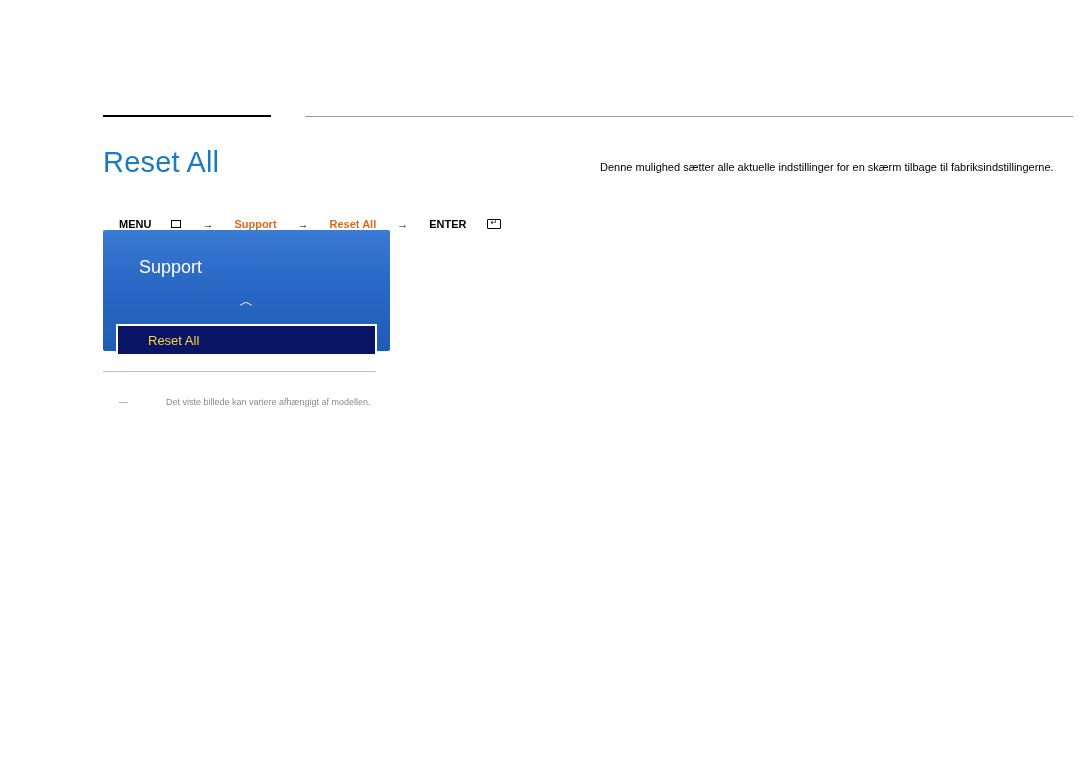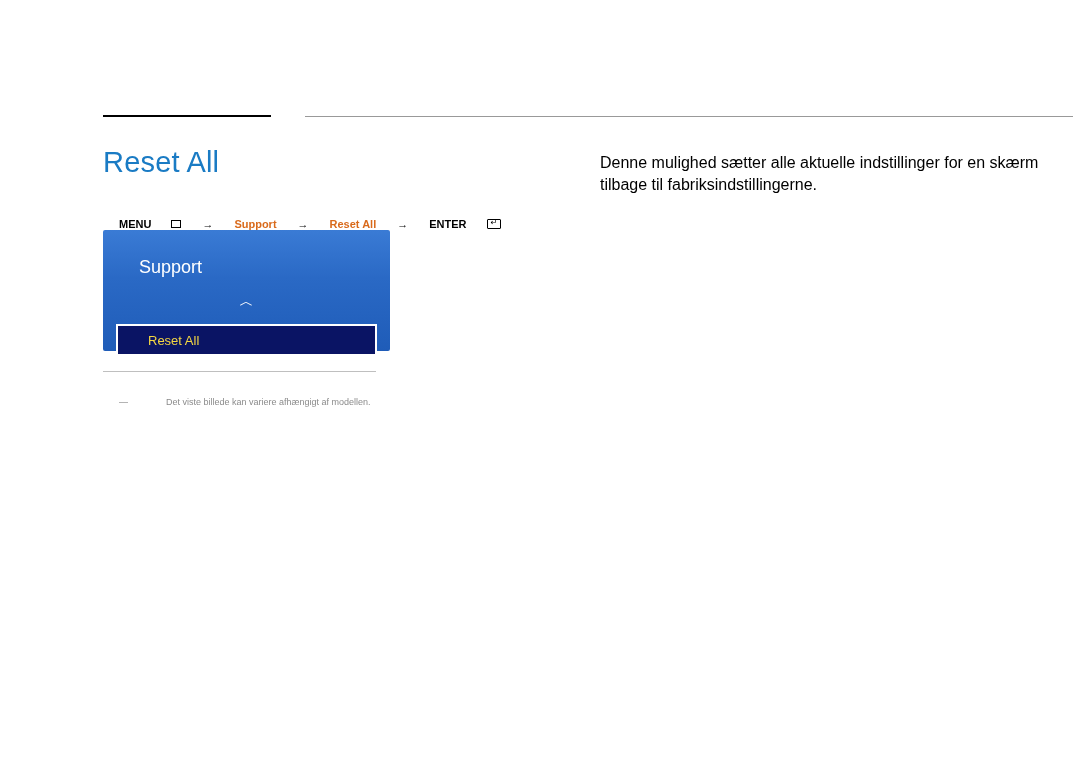--- a/index.html
+++ b/index.html
@@ -147,22 +147,22 @@
       color: #8b8b8b;
       display: flex;
       gap: 6px;
     }
     .footnote-dash {
       color: #8b8b8b;
     }
     .description {
       position: absolute;
       left: 552px;
-      top: 104px;
-      font-size: 16px;
+      top: 112px;
+      font-size: 11px;
       color: #000000;
       width: 470px;
       line-height: 1.4;
     }
   </style>
 </head>
 <body>
 
 <div class="top-bar-short"></div>
 <div class="top-bar-long"></div>

